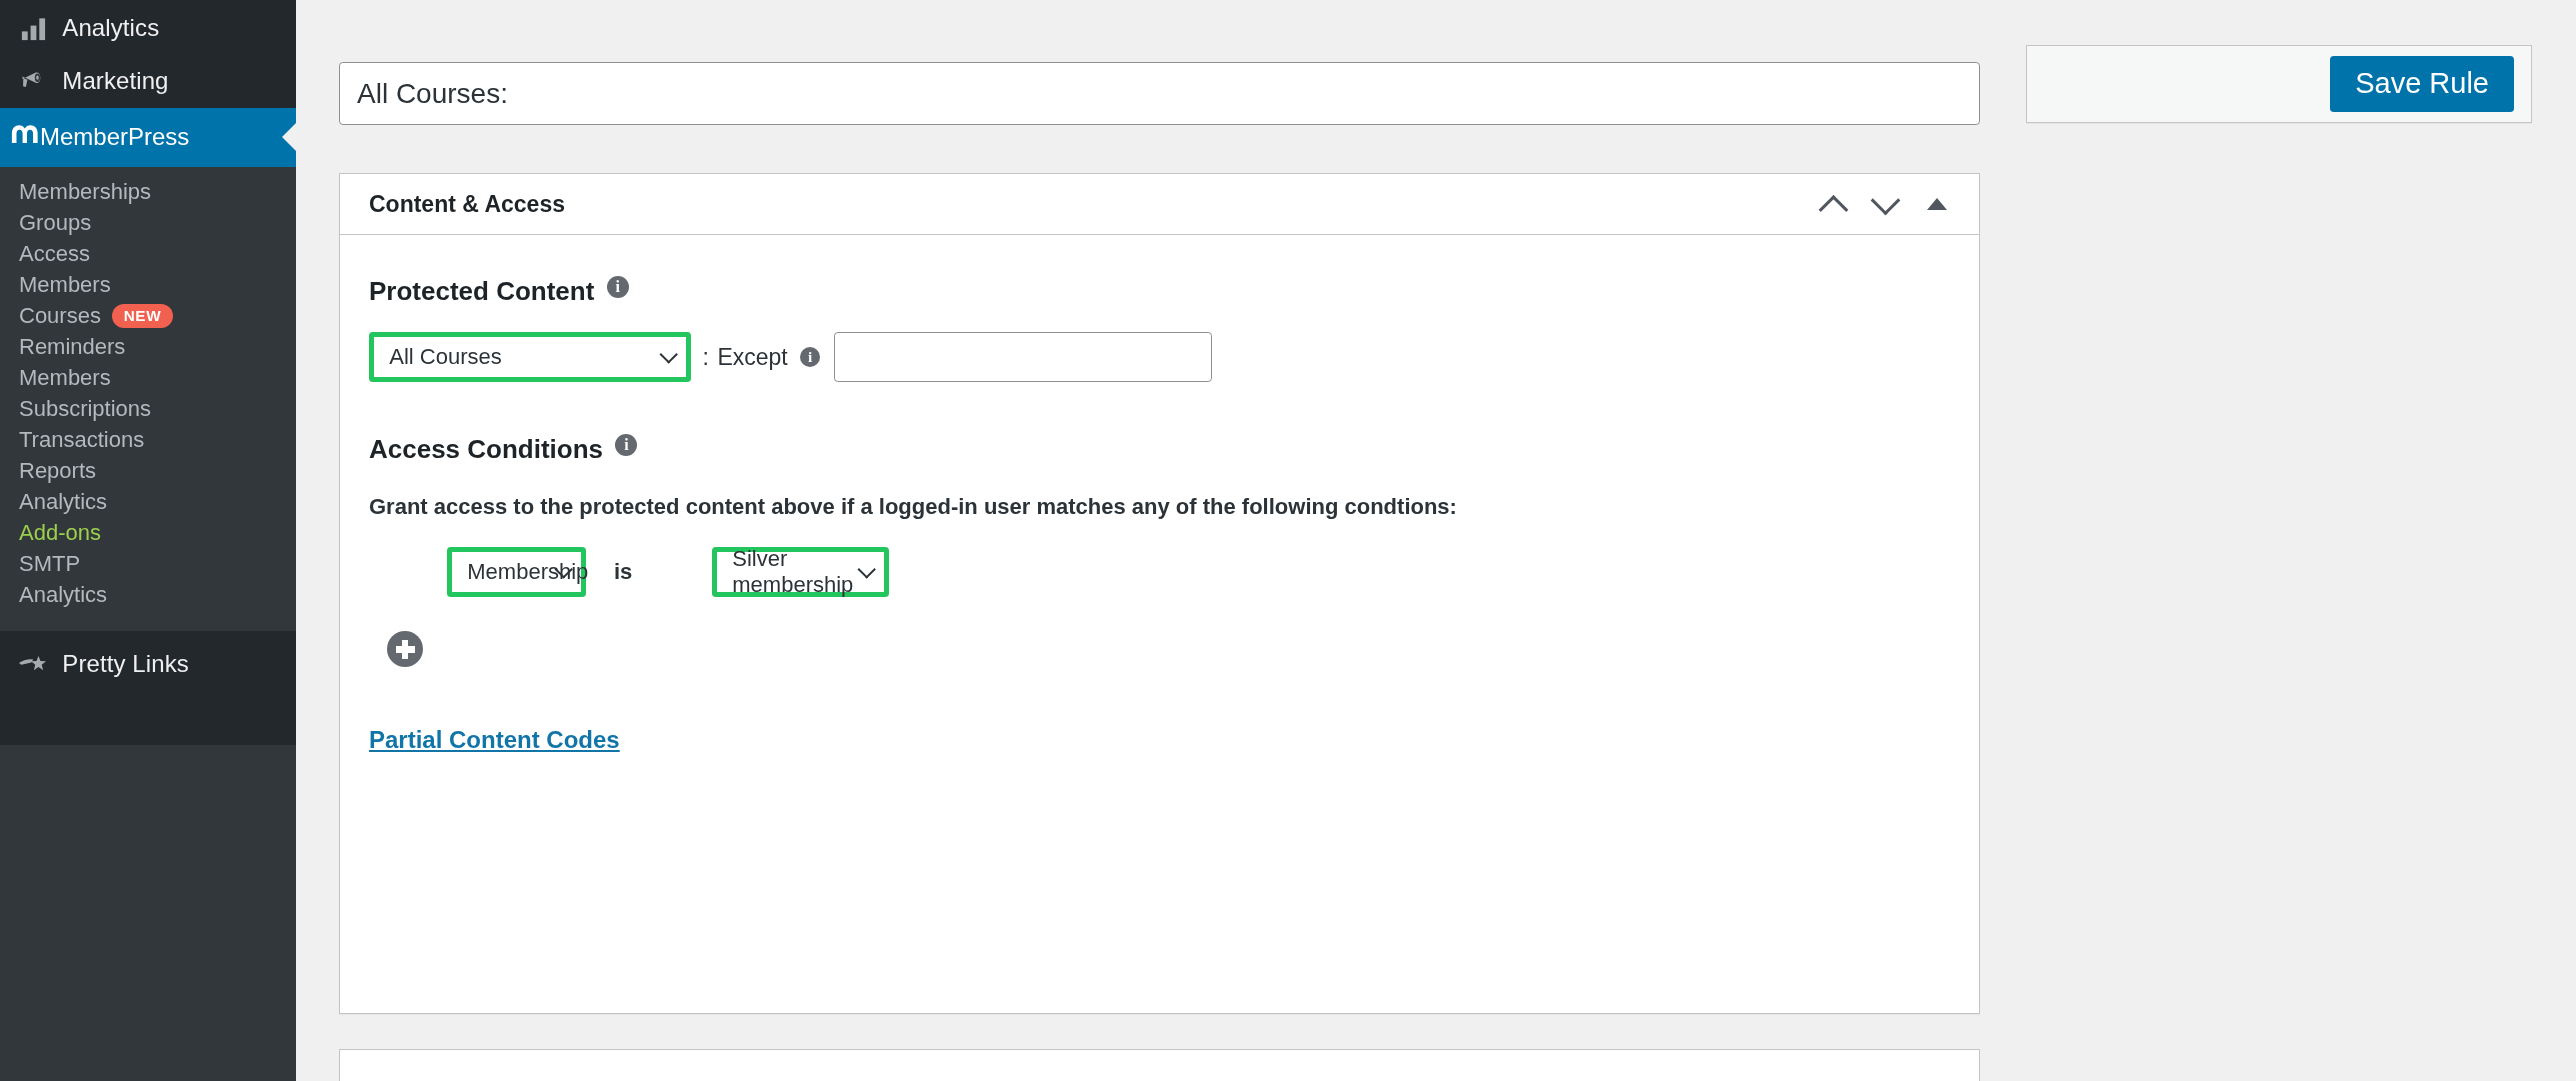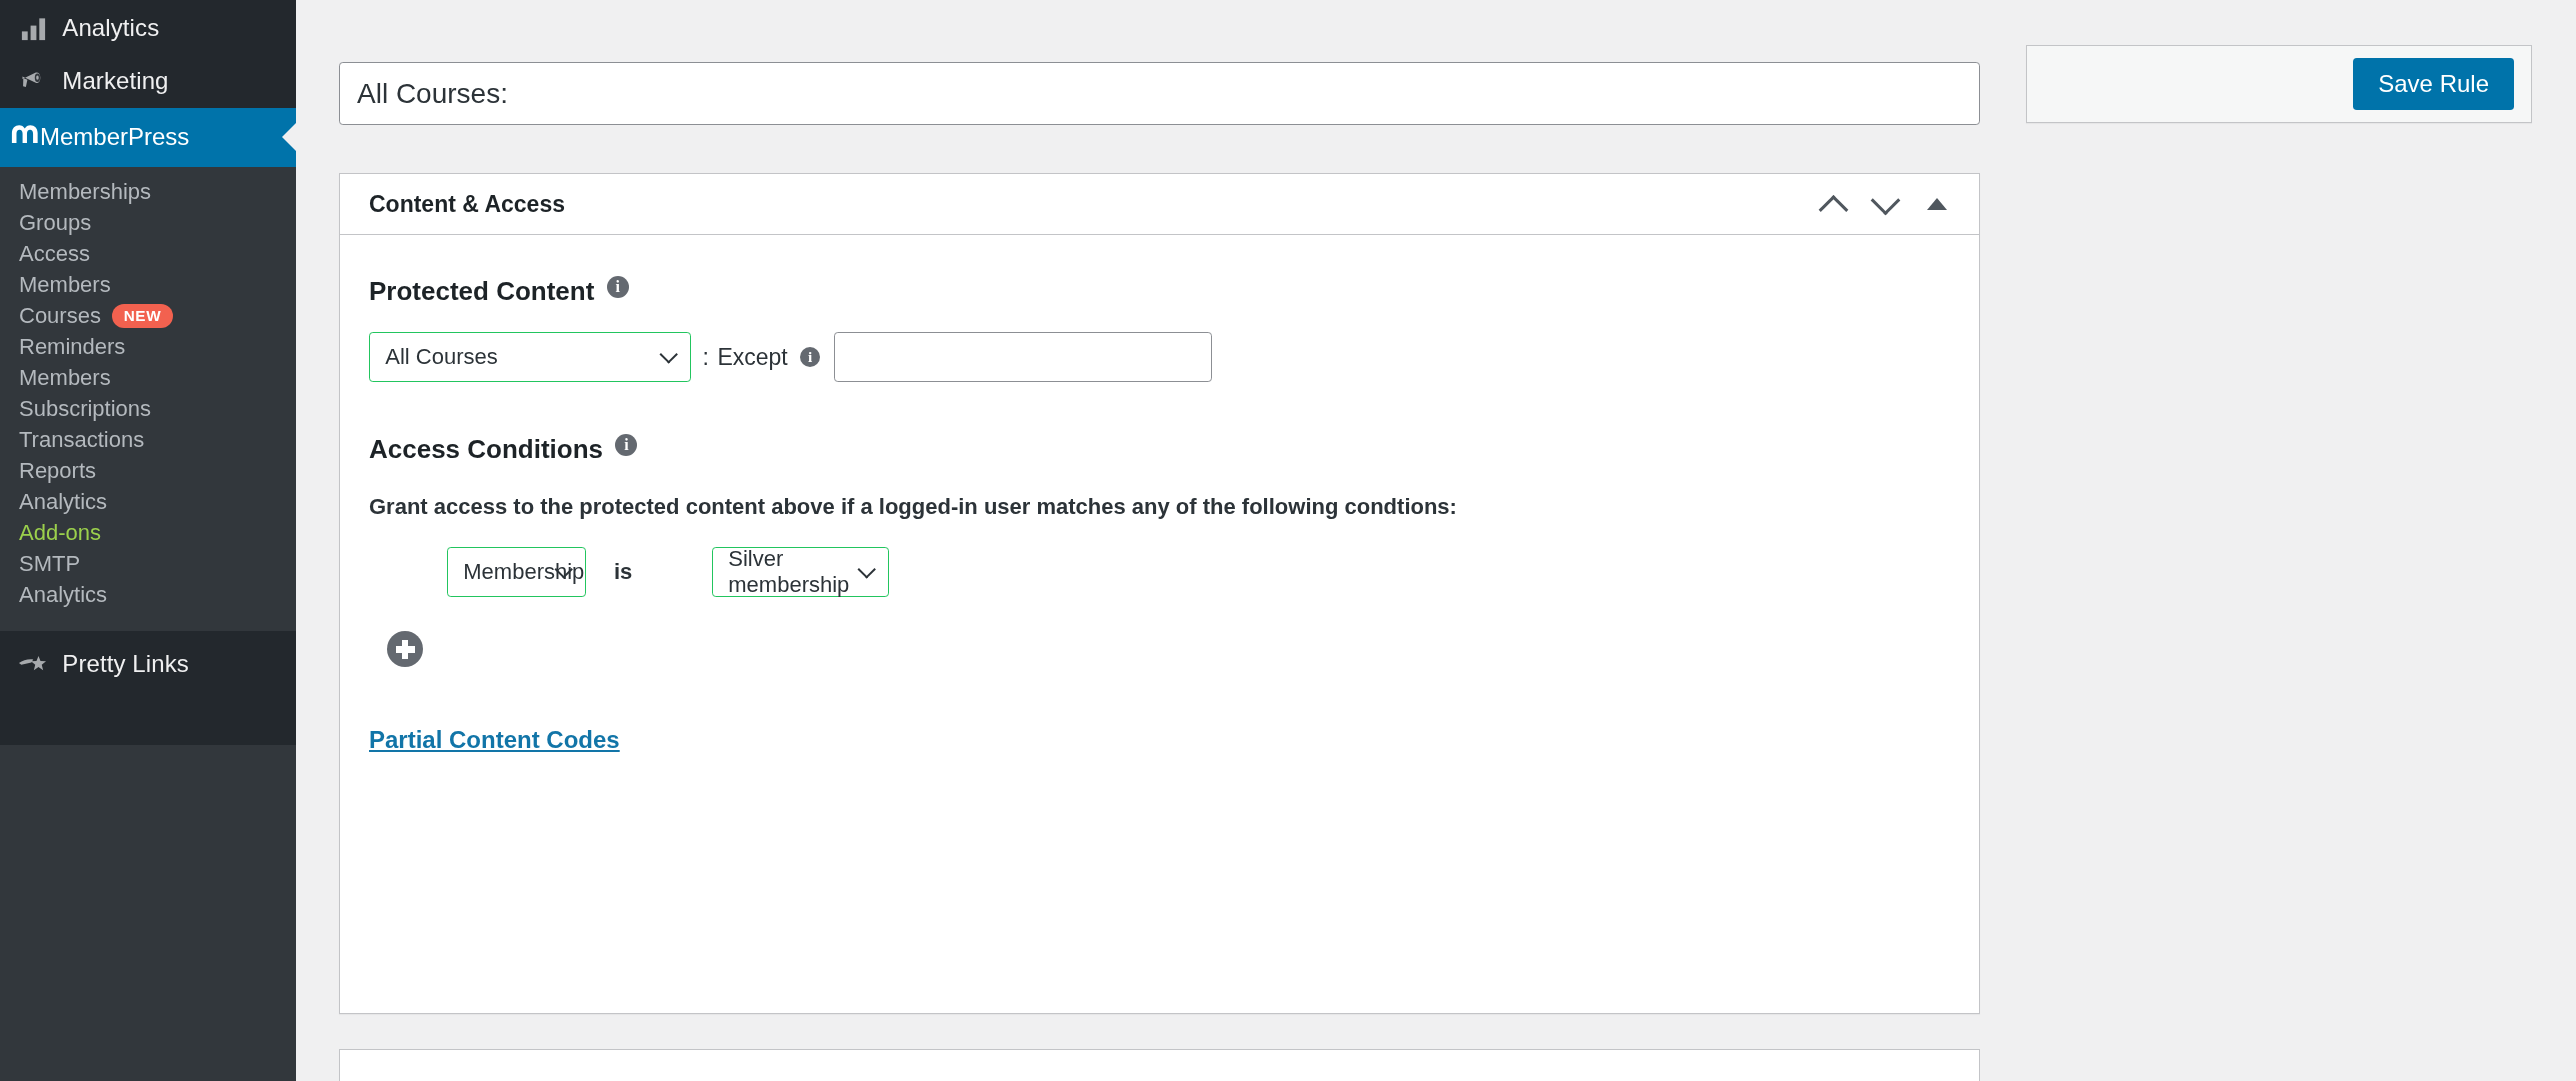--- a/index.html
+++ b/index.html
@@ -187,21 +187,21 @@
     cursor: pointer;
     flex: 0 0 22px;
     padding-bottom: 1px;
   }
   .info-icon.sm { width: 20px; height: 20px; flex-basis: 20px; font-size: 15.3px; }
 
   .row-inline { display: flex; align-items: center; }
 
   select.wpselect, .fakeselect {
     height: 50px;
-    border: 1px solid #22c55e;
+    border: 5px solid #22c55e;
     border-radius: 3.8px;
     background: #fff;
     color: #2c3338;
     font-size: 22px;
     font-family: "Liberation Sans", sans-serif;
     padding: 0 44px 0 15.3px;
     appearance: none;
     -webkit-appearance: none;
     cursor: pointer;
     display: flex;
@@ -303,21 +303,21 @@
     display: flex;
     justify-content: flex-end;
     height: 76px;
     align-items: center;
   }
   .btn-primary {
     background: #0073aa;
     color: #fff;
     border: none;
     border-radius: 3.8px;
-    font-size: 24px;
+    font-size: 29px;
     font-family: "Liberation Sans", sans-serif;
     padding: 12.4px 25px;
     cursor: pointer;
     line-height: 1.1;
   }
 
   .fadeout-box {
     position: absolute;
     left: 43px; top: 1049px;
     width: 1641px; height: 57px;

